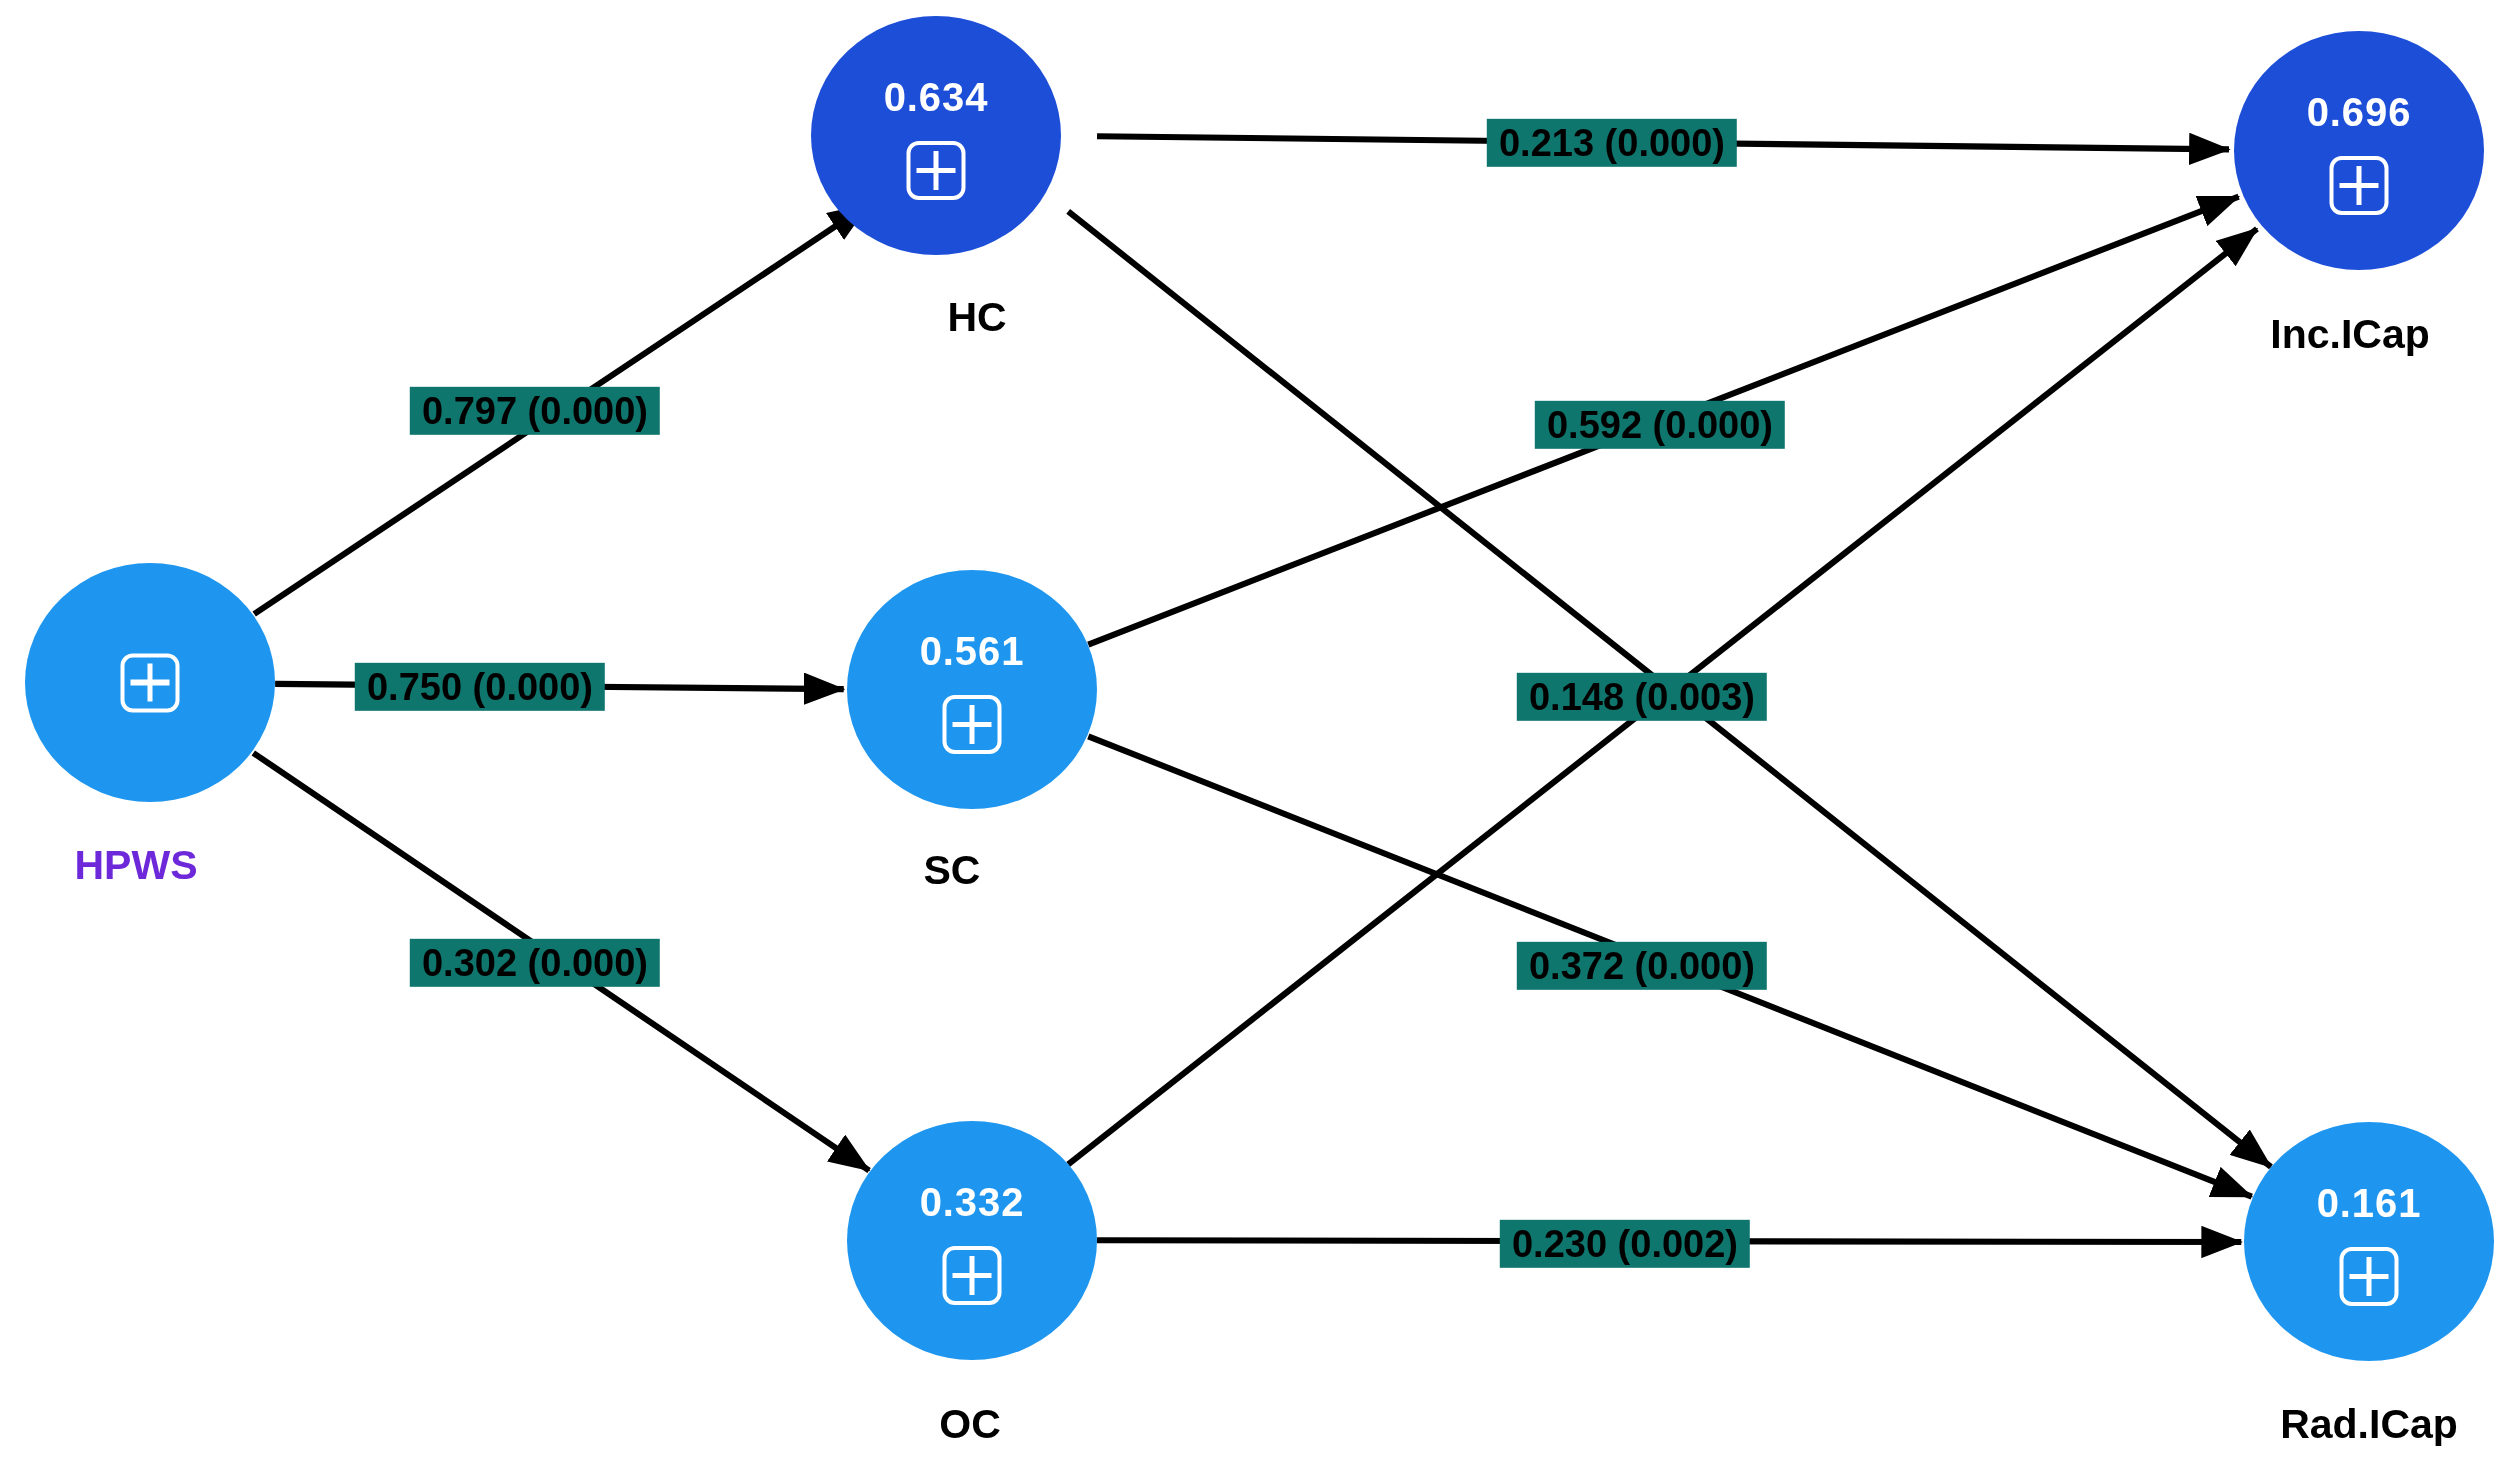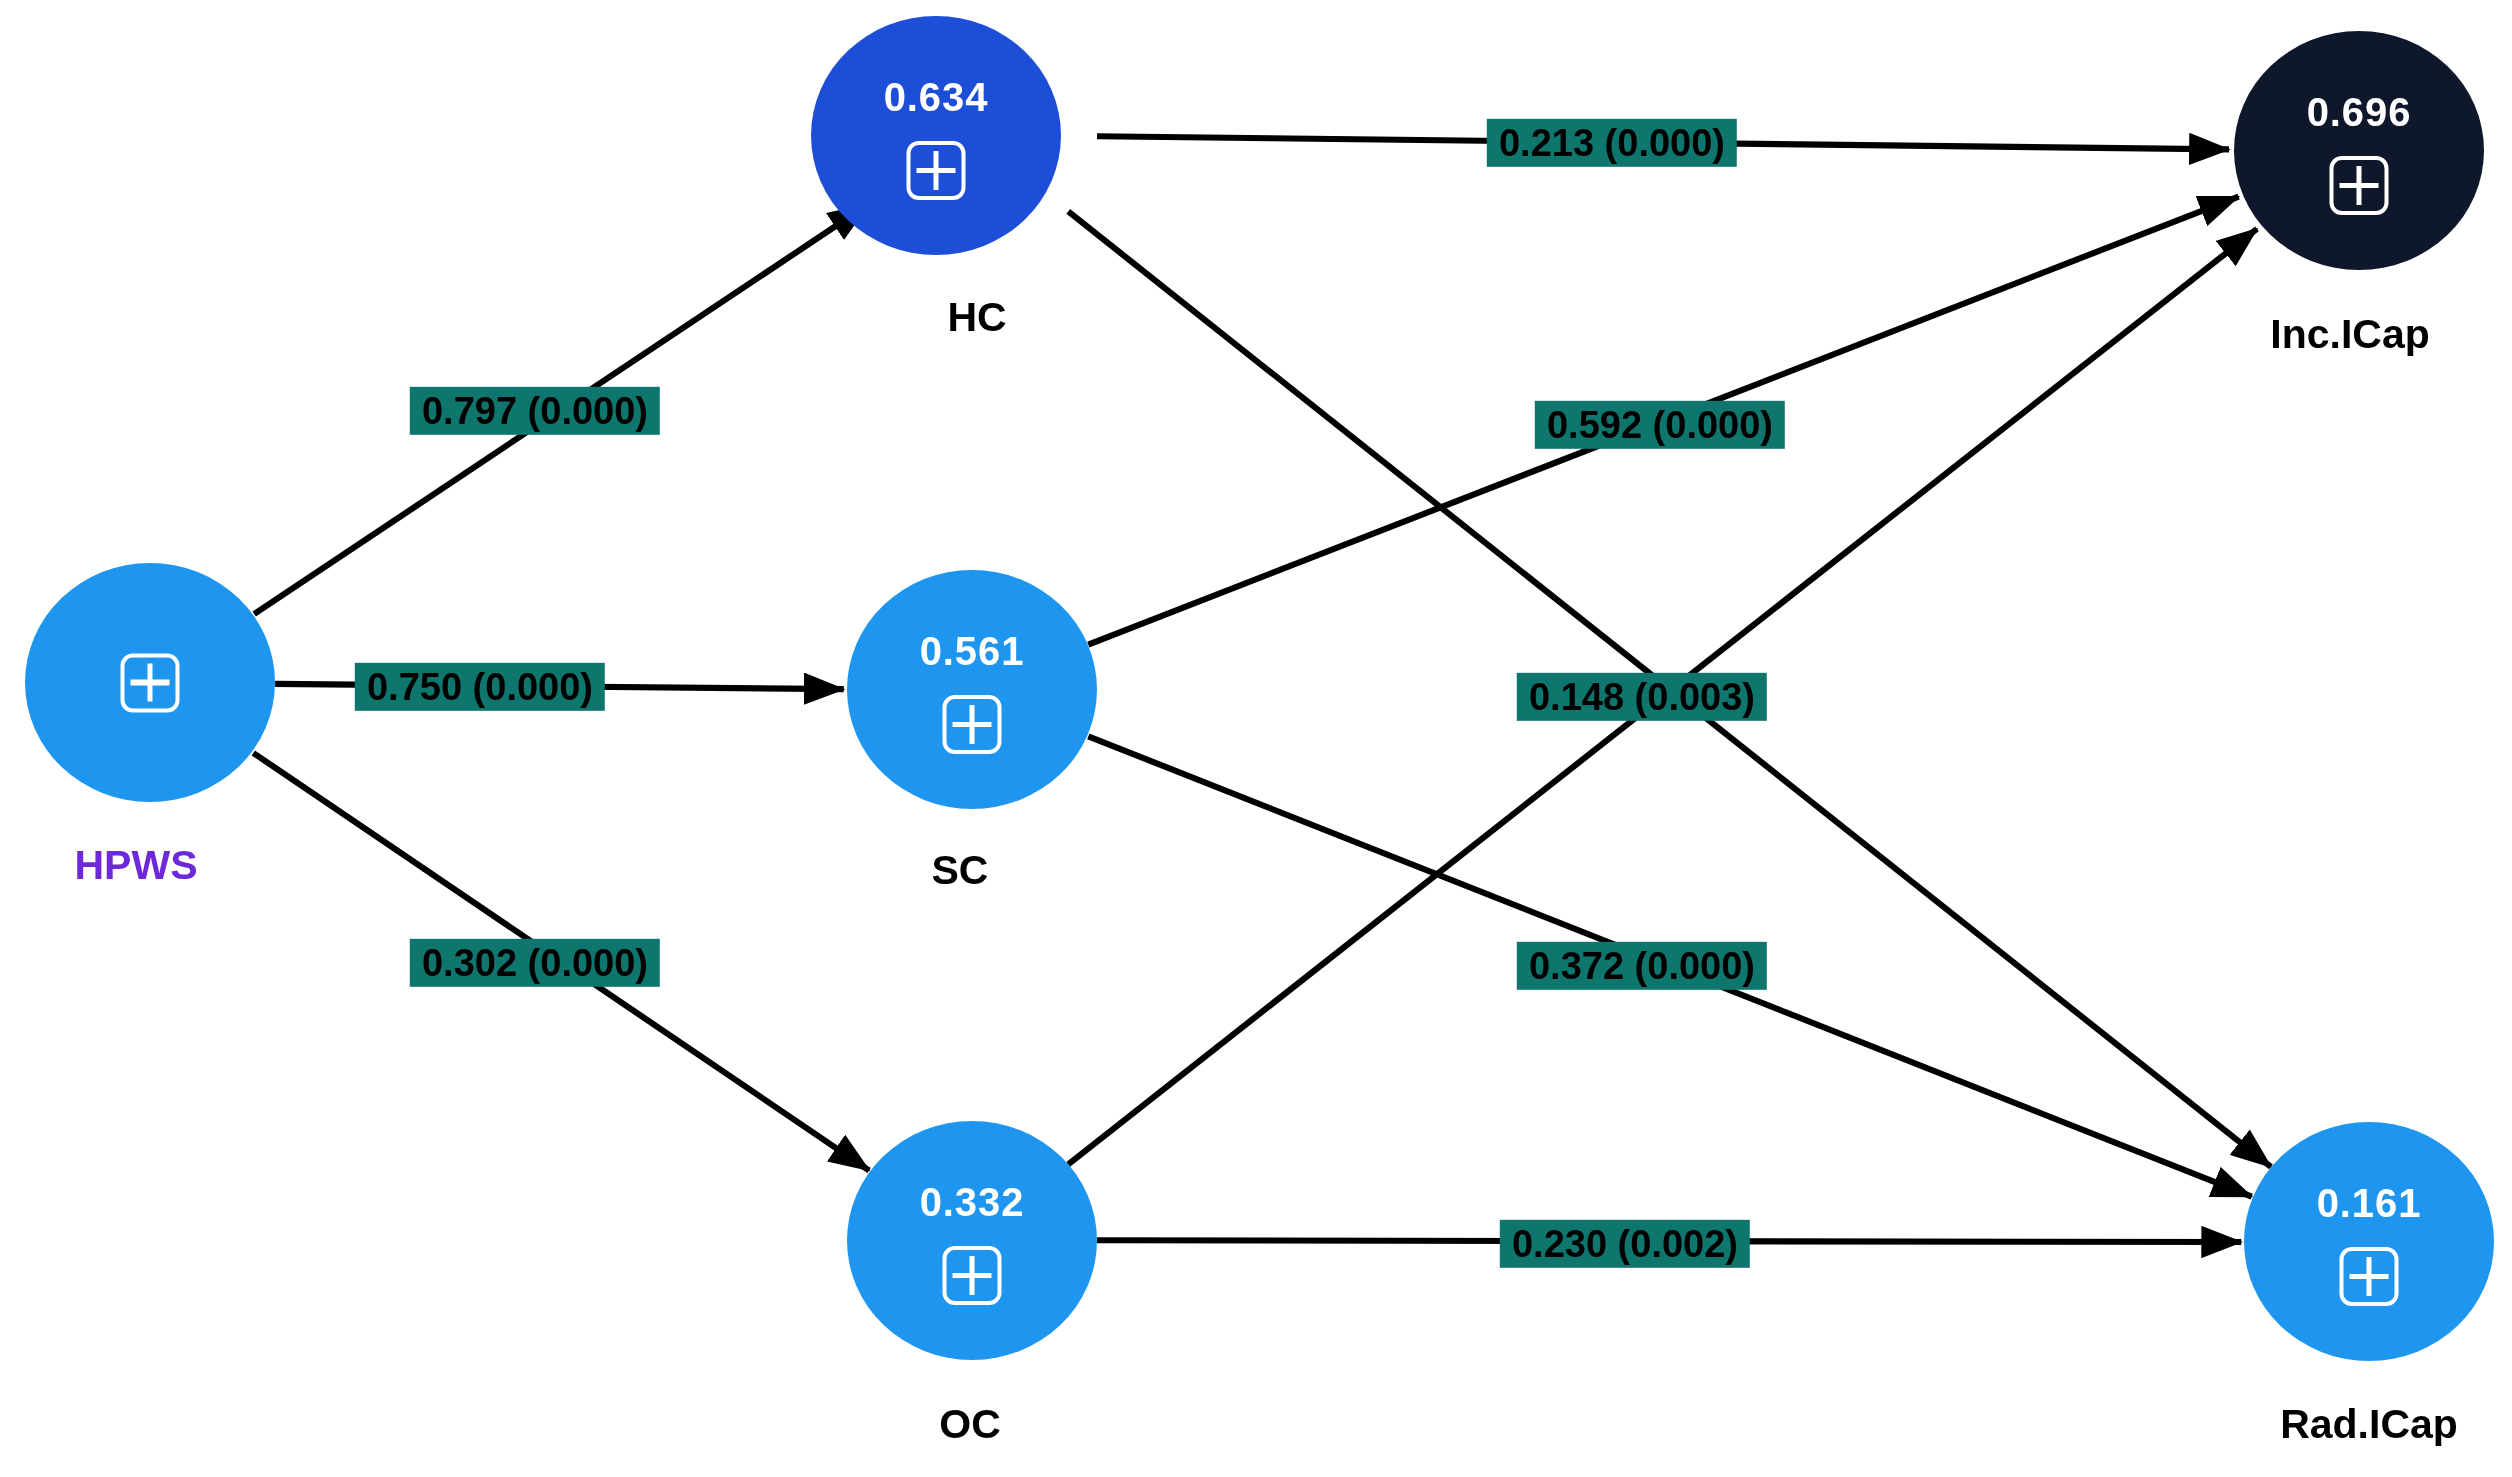--- a/index.html
+++ b/index.html
@@ -75,30 +75,30 @@
         </div>
       </div>
       <div class="node-label" style="left: 977px; top: 317px; color: rgb(0, 0, 0);">HC</div>
       <div class="node" style="left: 847px; top: 570px; width: 250px; height: 239px; background: rgb(30, 150, 240);">
         <div class="value" style="color: rgb(255, 255, 255);">0.561</div>
         <div class="plus-box with-value">
           <div class="ph"></div>
           <div class="pv"></div>
         </div>
       </div>
-      <div class="node-label" style="left: 952px; top: 870px; color: rgb(0, 0, 0); margin-left: 8px;">SC</div>
+      <div class="node-label" style="left: 952px; top: 870px; color: rgb(0, 0, 0);">SC</div>
       <div class="node" style="left: 847px; top: 1121px; width: 250px; height: 239px; background: rgb(30, 150, 240);">
         <div class="value" style="color: rgb(255, 255, 255);">0.332</div>
         <div class="plus-box with-value">
           <div class="ph"></div>
           <div class="pv"></div>
         </div>
       </div>
       <div class="node-label" style="left: 970px; top: 1424px; color: rgb(0, 0, 0);">OC</div>
-      <div class="node" style="left: 2234px; top: 31px; width: 250px; height: 239px; background: #0f172a;">
+      <div class="node" style="left: 2234px; top: 31px; width: 250px; height: 239px; background: #1d4ed8;">
         <div class="value" style="color: rgb(255, 255, 255);">0.696</div>
         <div class="plus-box with-value">
           <div class="ph"></div>
           <div class="pv"></div>
         </div>
       </div>
       <div class="node-label" style="left: 2350px; top: 334px; color: rgb(0, 0, 0);">Inc.ICap</div>
       <div class="node" style="left: 2244px; top: 1122px; width: 250px; height: 239px; background: rgb(30, 150, 240);">
         <div class="value" style="color: rgb(255, 255, 255);">0.161</div>
         <div class="plus-box with-value">

